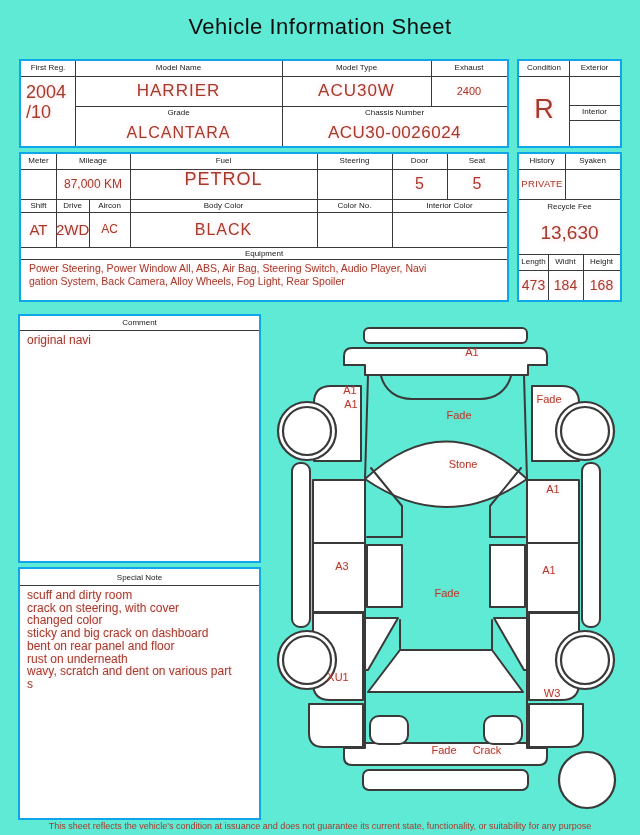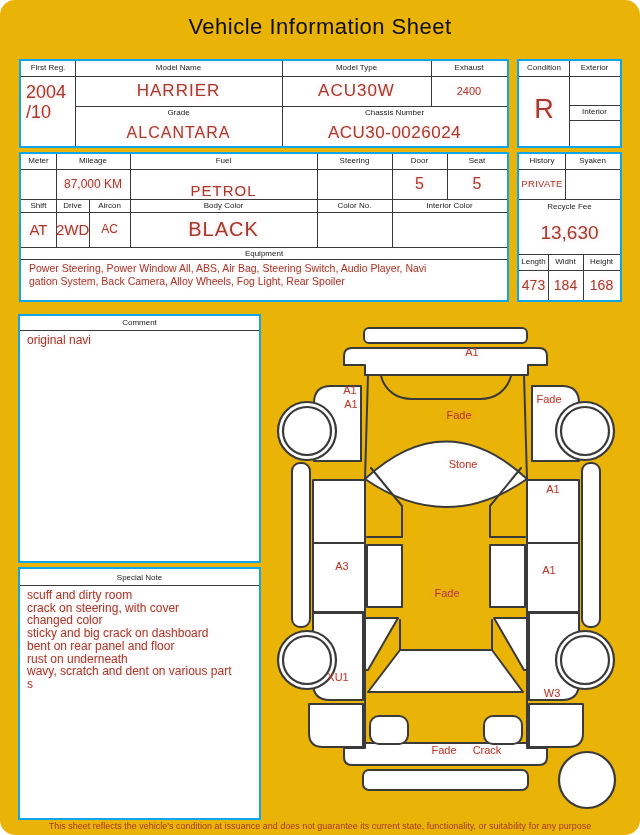--- a/index.html
+++ b/index.html
@@ -1,17 +1,17 @@
 <!DOCTYPE html>
 <html><head>
 <meta charset="utf-8">
 <style>
   html,body{margin:0;padding:0;background:#fff;}
-  .sheet{position:relative;width:640px;height:835px;background:#eab308;overflow:hidden;
-         font-family:"Liberation Sans","DejaVu Sans",sans-serif;color:#111;border-radius:15px;}
+  .sheet{position:relative;width:640px;height:835px;background:#5eead4;overflow:hidden;
+         font-family:"Liberation Sans","DejaVu Sans",sans-serif;color:#111;}
   .title{position:absolute;left:0;top:14px;width:640px;text-align:center;
          font-size:22px;letter-spacing:.5px;color:#0d0d0d;}
   .box{position:absolute;border:2px solid #0ea5e9;background:#fff;box-sizing:border-box;}
   .hl{position:absolute;height:1px;background:#3a3a3a;}
   .vl{position:absolute;width:1px;background:#3a3a3a;}
   .lbl{position:absolute;font-size:8px;color:#1a1a1a;text-align:center;white-space:nowrap;}
   .val{position:absolute;color:#a53a2a;text-align:center;white-space:nowrap;
        text-shadow:0 0 5px rgba(255,150,170,.45);}
   .ltext{position:absolute;color:#a53a2a;font-size:12px;line-height:13px;text-align:left;
          text-shadow:0 0 4px rgba(255,150,170,.35);}
@@ -75,35 +75,35 @@
     <div class="vl" style="left:109px;top:0;height:93px"></div>
     <div class="vl" style="left:296px;top:0;height:93px"></div>
     <div class="vl" style="left:371px;top:0;height:93px"></div>
     <div class="vl" style="left:426px;top:0;height:45px"></div>
     <div class="vl" style="left:68px;top:45px;height:48px"></div>
     <div class="lbl" style="left:0;top:2px;width:35px">Meter</div>
     <div class="val" style="left:0;top:15px;width:35px;height:30px;line-height:30px;font-size:12px"></div>
     <div class="lbl" style="left:35px;top:2px;width:74px">Mileage</div>
     <div class="val" style="left:35px;top:15px;width:74px;height:30px;line-height:30px;font-size:12px">87,000 KM</div>
     <div class="lbl" style="left:109px;top:2px;width:187px">Fuel</div>
-    <div class="val" style="left:109px;top:22px;width:187px;height:30px;line-height:30px;font-size:15px;letter-spacing:1px">PETROL</div>
+    <div class="val" style="left:109px;top:10px;width:187px;height:30px;line-height:30px;font-size:18px;letter-spacing:1px">PETROL</div>
     <div class="lbl" style="left:296px;top:2px;width:75px">Steering</div>
     <div class="val" style="left:296px;top:15px;width:75px;height:30px;line-height:30px;font-size:12px"></div>
     <div class="lbl" style="left:371px;top:2px;width:55px">Door</div>
     <div class="val" style="left:371px;top:15px;width:55px;height:30px;line-height:30px;font-size:16px">5</div>
     <div class="lbl" style="left:426px;top:2px;width:60px">Seat</div>
     <div class="val" style="left:426px;top:15px;width:60px;height:30px;line-height:30px;font-size:16px">5</div>
     <div class="lbl" style="left:0;top:47px;width:35px">Shift</div>
     <div class="val" style="left:0;top:58px;width:35px;height:35px;line-height:35px;font-size:15px">AT</div>
     <div class="lbl" style="left:35px;top:47px;width:33px">Drive</div>
     <div class="val" style="left:35px;top:58px;width:33px;height:35px;line-height:35px;font-size:15px">2WD</div>
     <div class="lbl" style="left:68px;top:47px;width:41px">Aircon</div>
     <div class="val" style="left:68px;top:58px;width:41px;height:35px;line-height:35px;font-size:12px">AC</div>
     <div class="lbl" style="left:109px;top:47px;width:187px">Body Color</div>
-    <div class="val" style="left:109px;top:58px;width:187px;height:35px;line-height:35px;font-size:20px;letter-spacing:1px">BLACK</div>
+    <div class="val" style="left:109px;top:58px;width:187px;height:35px;line-height:35px;font-size:16px;letter-spacing:1px">BLACK</div>
     <div class="lbl" style="left:296px;top:47px;width:75px">Color No.</div>
     <div class="val" style="left:296px;top:58px;width:75px;height:35px;line-height:35px;font-size:12px"></div>
     <div class="lbl" style="left:371px;top:47px;width:115px">Interior Color</div>
     <div class="val" style="left:371px;top:58px;width:115px;height:35px;line-height:35px;font-size:12px"></div>
     <div class="lbl" style="left:0;top:95px;width:486px">Equipment</div>
     <div class="ltext" style="left:8px;top:108px;width:472px;font-size:10.5px;line-height:13px">
         <div>Power Steering, Power Window  All, ABS, Air Bag, Steering Switch, Audio Player, Navi</div>
         <div>gation System, Back Camera, Alloy Wheels, Fog Light, Rear Spoiler</div>
       </div>
   </div>

